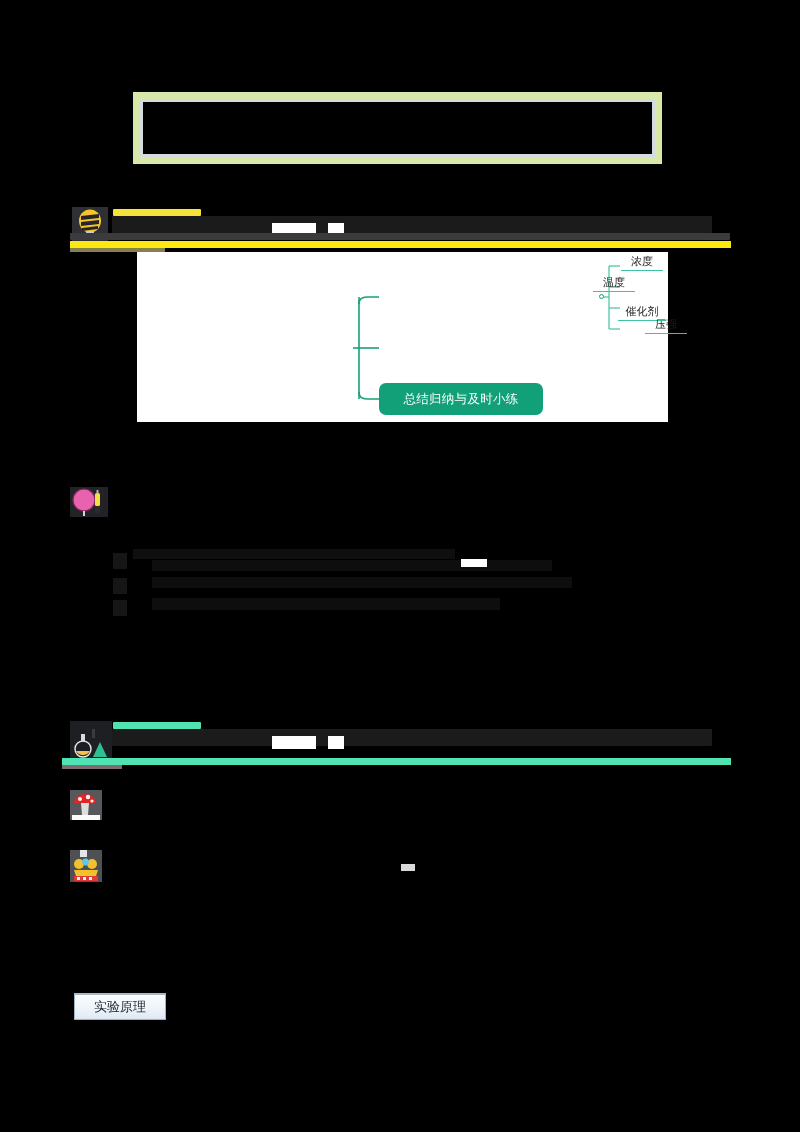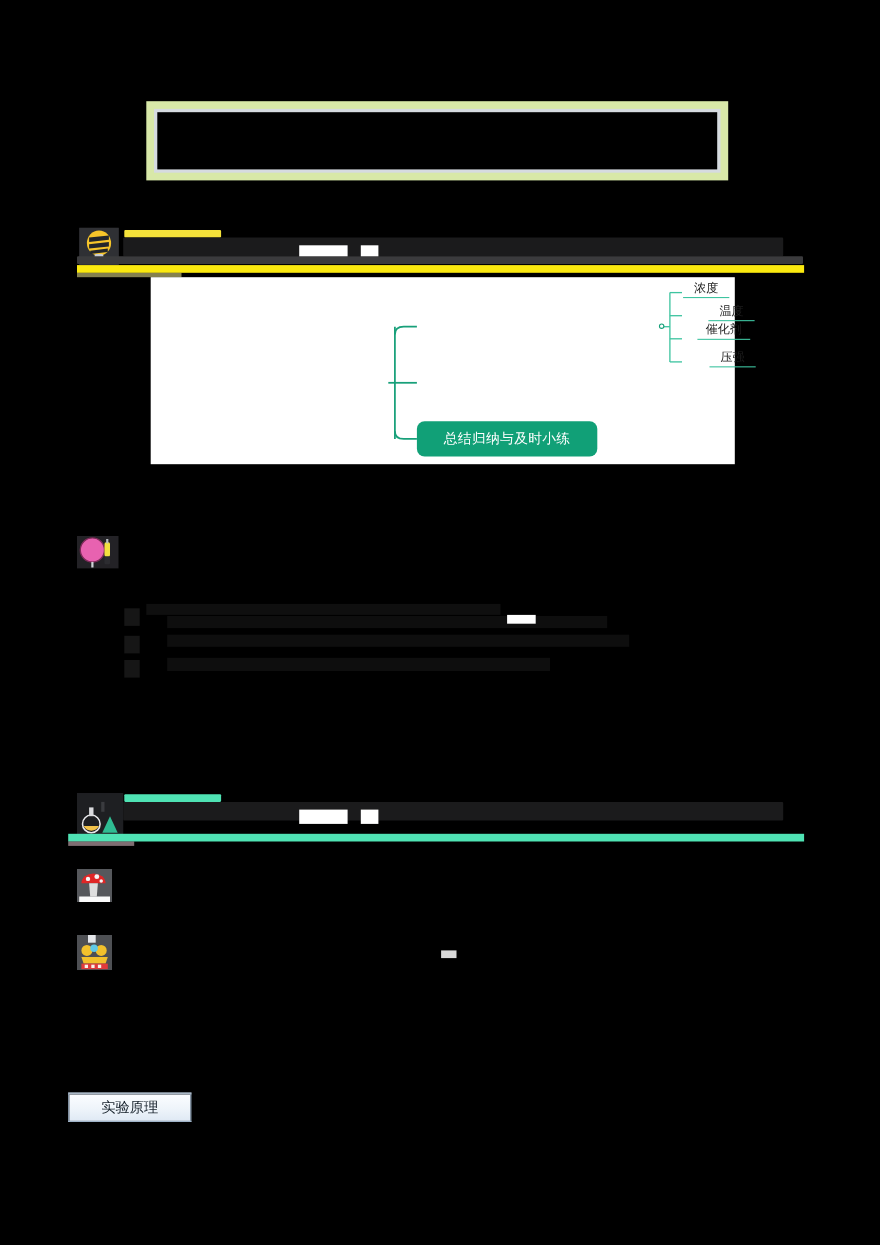--- a/index.html
+++ b/index.html
@@ -134,22 +134,22 @@
 
   
   .mini-icon {
     position: absolute;
     overflow: hidden;
   }
 
   
   .principle-tag {
     position: absolute;
-    left: 62px; top: 993px;
-    width: 112px; height: 27px;
+    left: 74px; top: 993px;
+    width: 92px; height: 27px;
     background: linear-gradient(180deg,#fbfdff 0%,#eef4fa 55%,#dfe9f4 100%);
     border: 1px solid #9fb3c8;
     border-top: 2px solid #aab8c6;
     display: flex;
     align-items: center;
     justify-content: center;
     color: #16212b;
     font-size: 13px;
     font-family: "DejaVu Sans", "Liberation Sans", sans-serif;
   }
@@ -207,22 +207,22 @@
       <path d="M472 35 L483 35" stroke="#3ec4a0" stroke-width="1.2" fill="none"></path>
       <path d="M472 56 L483 56" stroke="#3ec4a0" stroke-width="1.2" fill="none"></path>
       <path d="M472 77 L483 77" stroke="#3ec4a0" stroke-width="1.2" fill="none"></path>
     </svg>
     <div class="dot" style="left:462px; top:42px;"></div>
 
 
     <div class="node node-main" style="left:242px; top:131px; width:164px; height:32px;">总结归纳与及时小练</div>
 
     <div class="node node-leaf" style="left:484px; top:2px; width:42px; height:17px;">浓度</div>
-    <div class="node node-leaf" style="left:507px; top:23px; width:42px; height:17px;">温度</div>
-    <div class="node node-leaf" style="left:481px; top:40px; width:48px; height:17px;margin-left:16px;">催化剂</div>
+    <div class="node node-leaf" style="left:456px; top:23px; width:42px; height:17px;">温度</div>
+    <div class="node node-leaf" style="left:481px; top:52px; width:48px; height:17px;">催化剂</div>
     <div class="node node-leaf" style="left:508px; top:65px; width:42px; height:17px;">压强</div>
   </div>
 
   <div class="mini-icon" style="left:70px; top:487px; width:38px; height:30px;">
     <svg width="38" height="30" viewBox="0 0 38 30">
       <rect x="0" y="0" width="38" height="30" fill="#232226"></rect>
       <circle cx="14" cy="13" r="11" fill="#e862b0"></circle>
       <circle cx="14" cy="13" r="11" fill="none" stroke="#7d2a58" stroke-width="1.2"></circle>
       <path d="M13 24 L15 24 L15 29 L13 29 Z" fill="#d0d4d8"></path>
       <rect x="25" y="6" width="5" height="13" rx="1.5" fill="#f3df3f"></rect>

